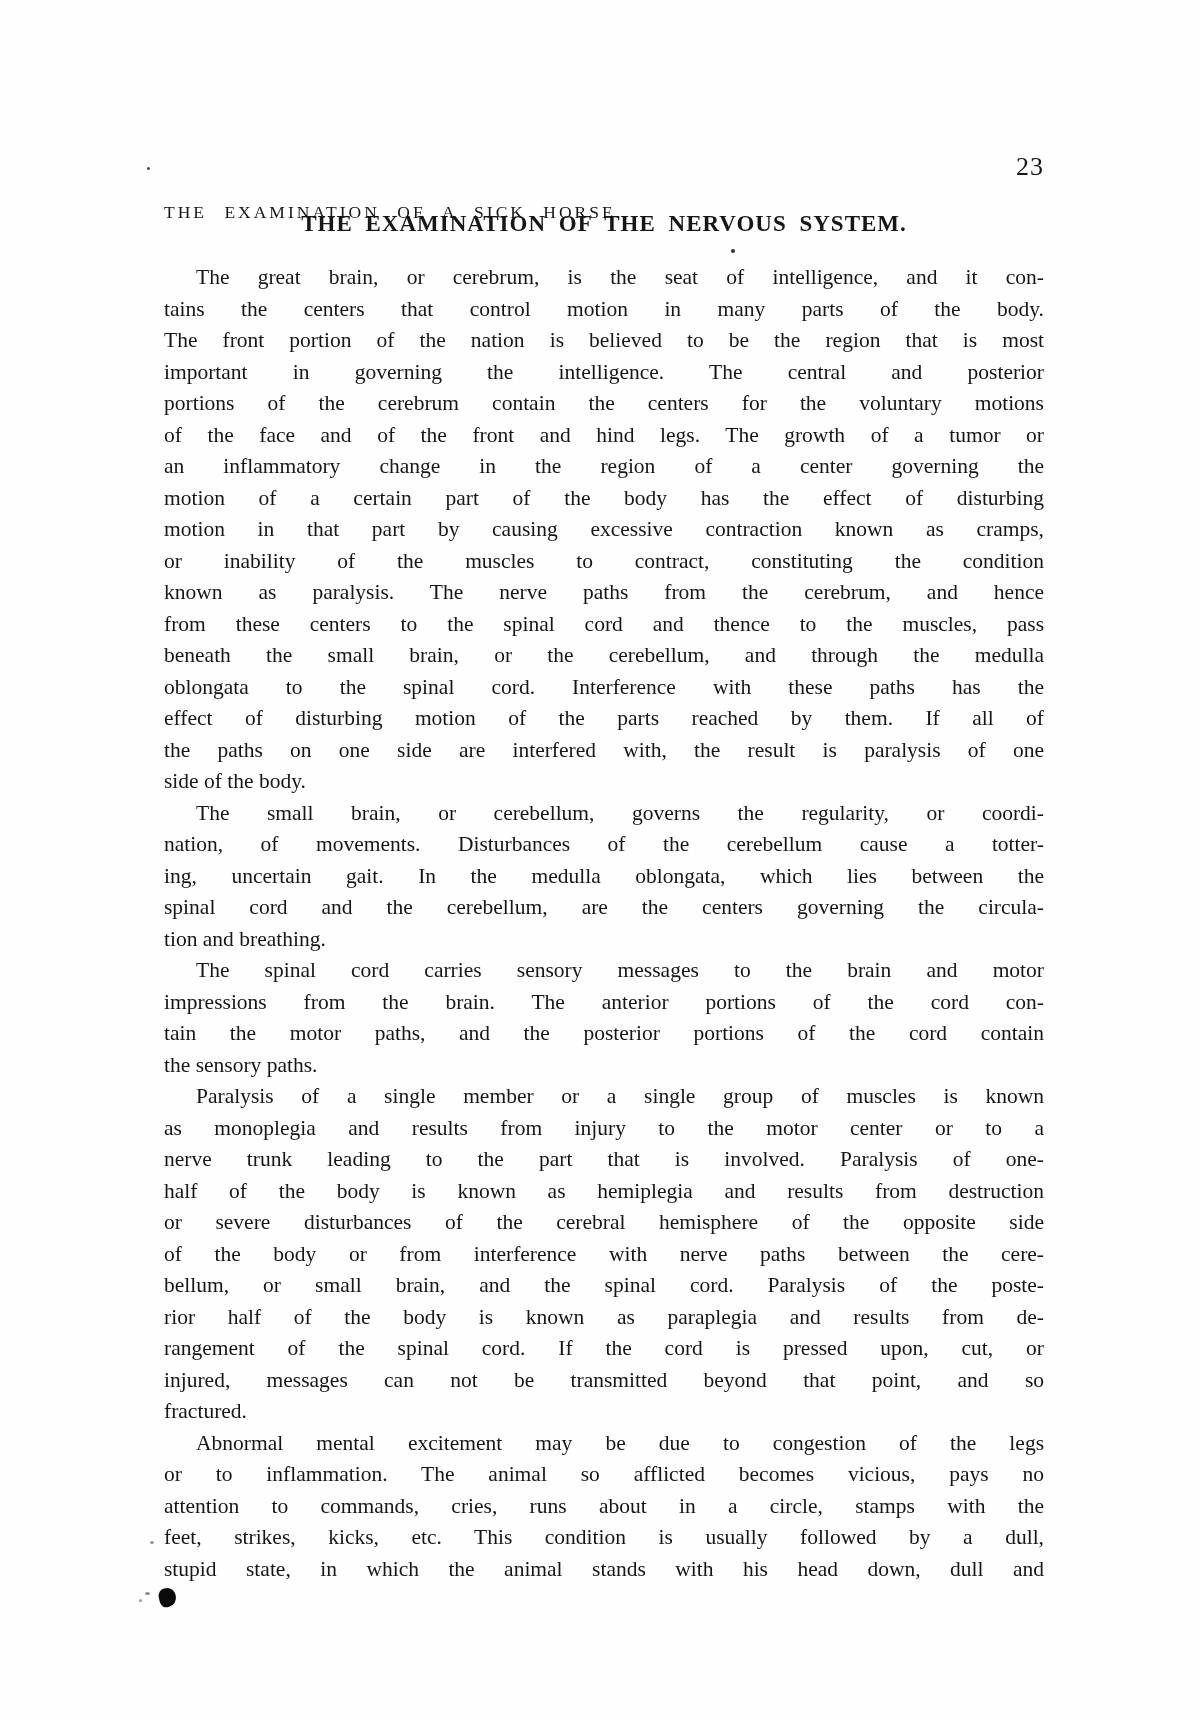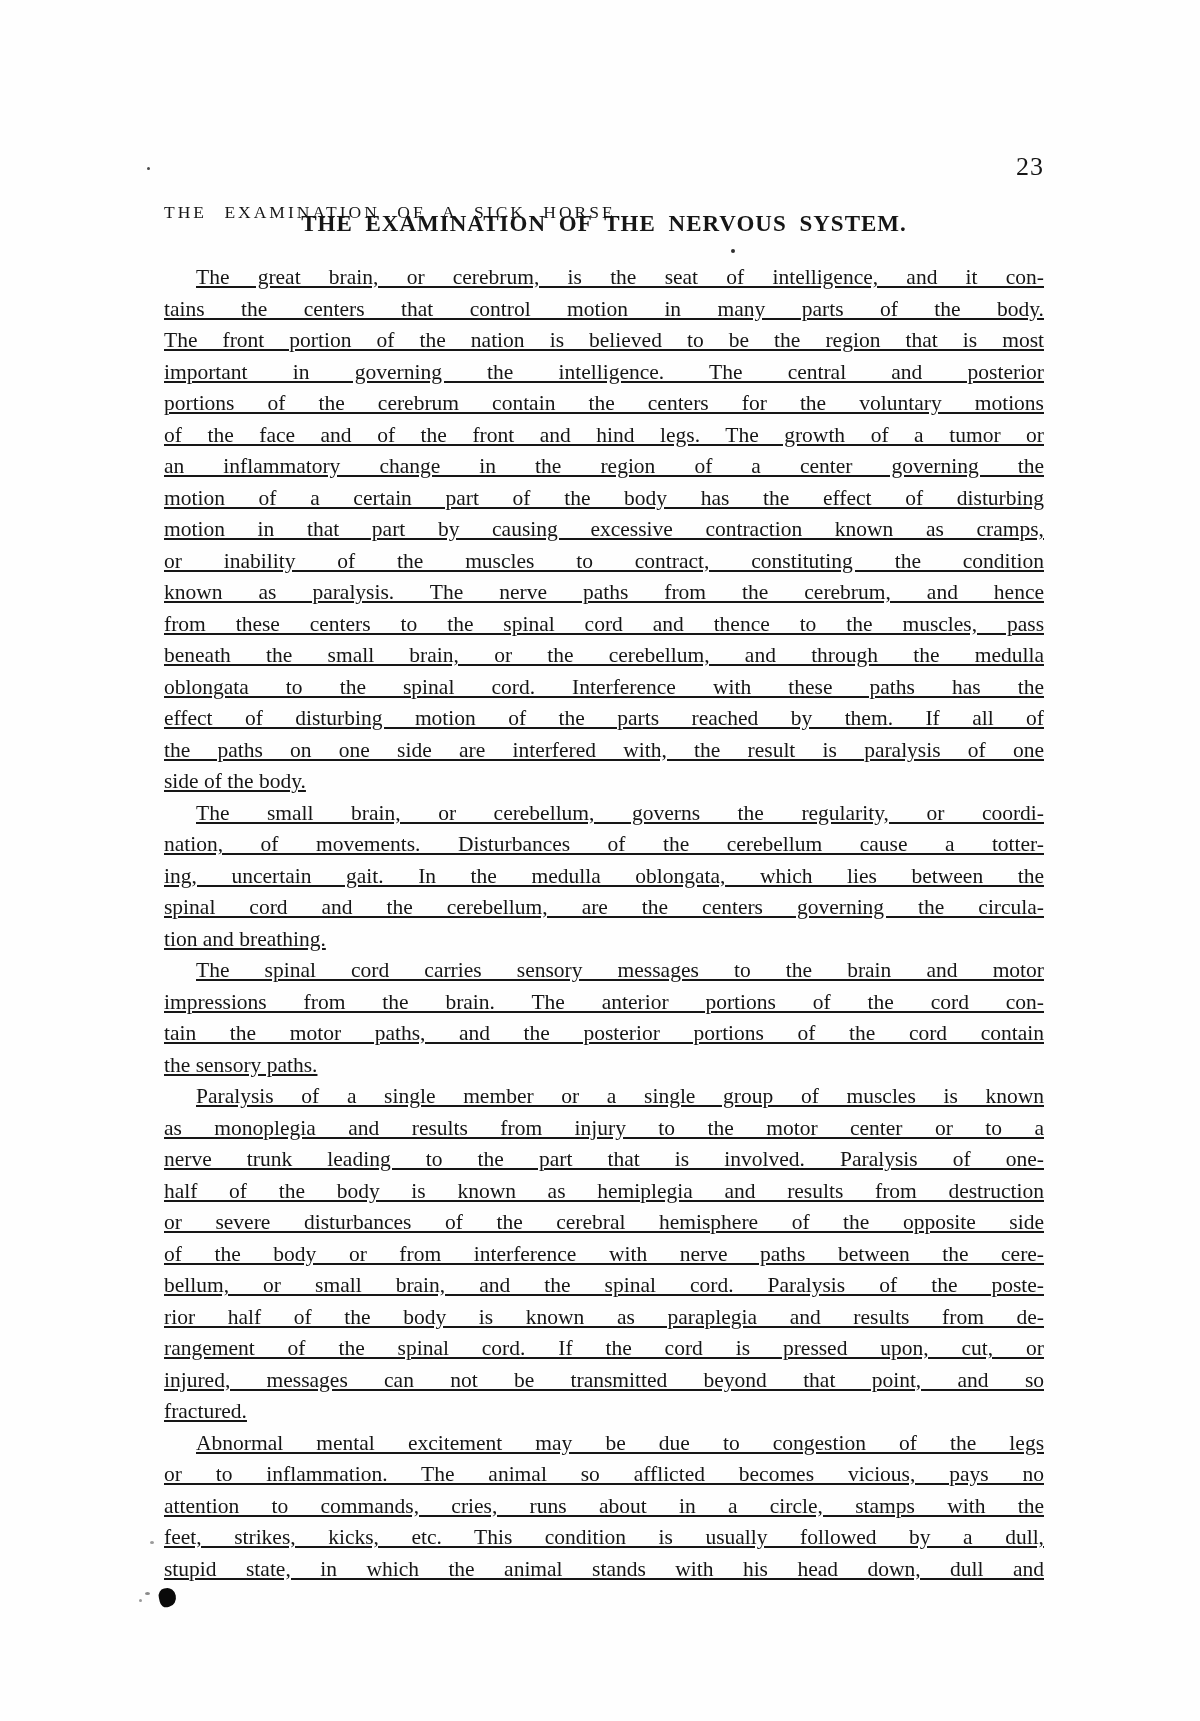--- a/index.html
+++ b/index.html
@@ -53,21 +53,20 @@
     font-weight: bold;
     letter-spacing: 1px;
     word-spacing: 6px;
     white-space: nowrap;
   }
   .body-text {
     position: absolute;
     left: 164px;
     top: 262px;
     width: 880px;
-    text-decoration: underline;
   }
   .paragraph { margin: 0; padding: 0; }
   .line {
     height: 31.5px;
     line-height: 31.5px;
     font-size: 21.5px;
     text-align: justify;
     text-align-last: justify;
     overflow: hidden;
     white-space: nowrap;

